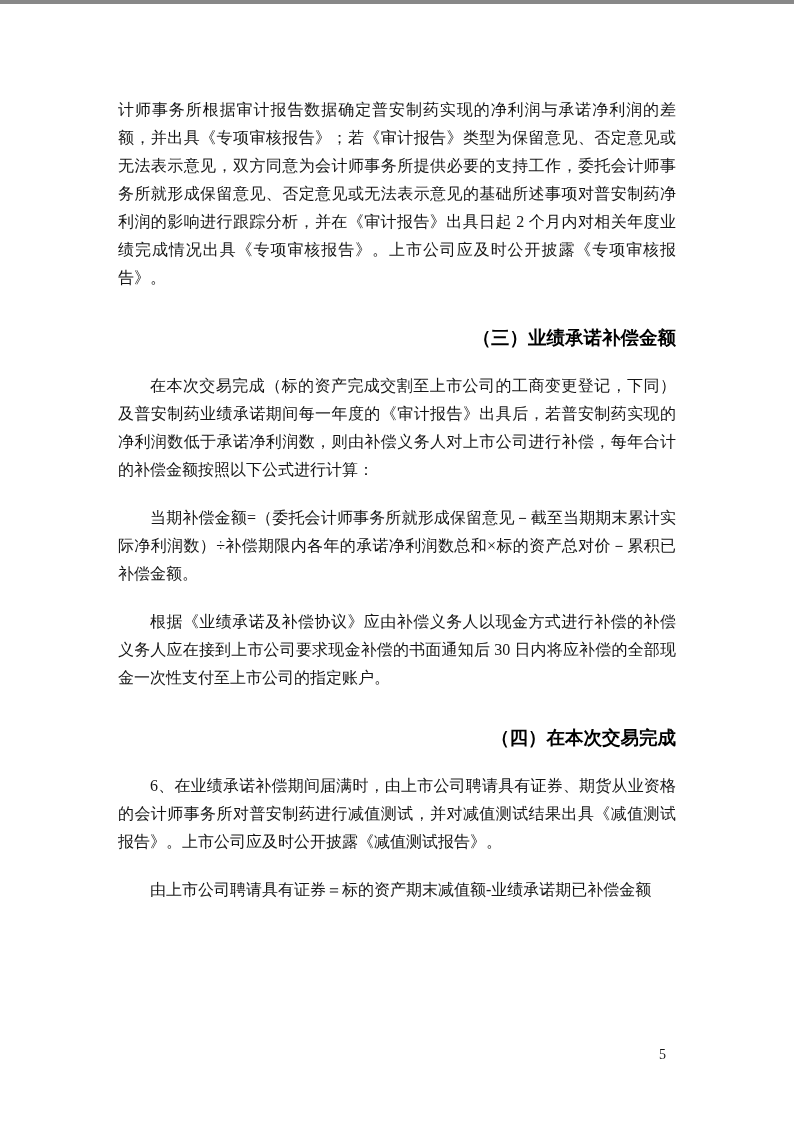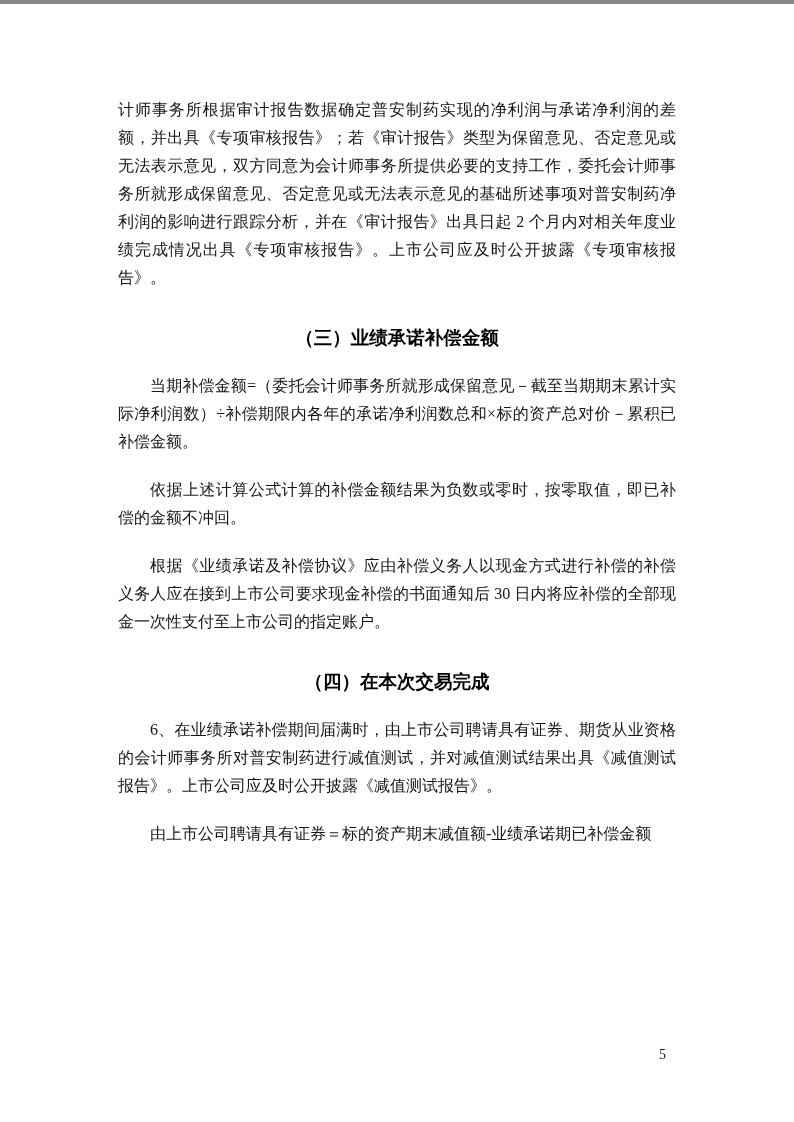--- a/index.html
+++ b/index.html
@@ -35,45 +35,45 @@
     margin-top: 0;
     text-indent: 0;
   }
   .sec-heading {
     margin: 32px 0 0 0;
     font-family: "Liberation Sans", "DejaVu Sans", sans-serif;
     font-weight: bold;
     font-size: 18.5px;
     line-height: 28px;
     color: #000000;
-    text-align: center;
+    text-align: right;
   }
   .page-number {
     position: absolute;
     right: 128px;
     bottom: 64px;
     font-size: 14px;
     line-height: 14px;
     color: #151515;
   }
 </style>
 </head>
 <body>
 
 <div class="page">
   <div class="content">
 
     <p class="body-p continuation">计师事务所根据审计报告数据确定普安制药实现的净利润与承诺净利润的差额，并出具《专项审核报告》；若《审计报告》类型为保留意见、否定意见或无法表示意见，双方同意为会计师事务所提供必要的支持工作，委托会计师事务所就形成保留意见、否定意见或无法表示意见的基础所述事项对普安制药净利润的影响进行跟踪分析，并在《审计报告》出具日起 2 个月内对相关年度业绩完成情况出具《专项审核报告》。上市公司应及时公开披露《专项审核报告》。</p>
 
     <h2 class="sec-heading">（三）业绩承诺补偿金额</h2>
 
+    <p class="body-p">在本次交易完成（标的资产完成交割至上市公司的工商变更登记，下同）及普安制药业绩承诺期间每一年度的《审计报告》出具后，若普安制药实现的净利润数低于承诺净利润数，则由补偿义务人对上市公司进行补偿，每年合计的补偿金额按照以下公式进行计算：</p>
 
     <p class="body-p">当期补偿金额=（委托会计师事务所就形成保留意见－截至当期期末累计实际净利润数）÷补偿期限内各年的承诺净利润数总和×标的资产总对价－累积已补偿金额。</p>
 
-    <p class="body-p">依据上述计算公式计算的补偿金额结果为负数或零时，按零取值，即已补偿的金额不冲回。</p>
 
     <p class="body-p">根据《业绩承诺及补偿协议》应由补偿义务人以现金方式进行补偿的补偿义务人应在接到上市公司要求现金补偿的书面通知后 30 日内将应补偿的全部现金一次性支付至上市公司的指定账户。</p>
 
     <h2 class="sec-heading">（四）在本次交易完成</h2>
 
     <p class="body-p">6、在业绩承诺补偿期间届满时，由上市公司聘请具有证券、期货从业资格的会计师事务所对普安制药进行减值测试，并对减值测试结果出具《减值测试报告》。上市公司应及时公开披露《减值测试报告》。</p>
 
 
     <p class="body-p">由上市公司聘请具有证券＝标的资产期末减值额-业绩承诺期已补偿金额</p>
 

